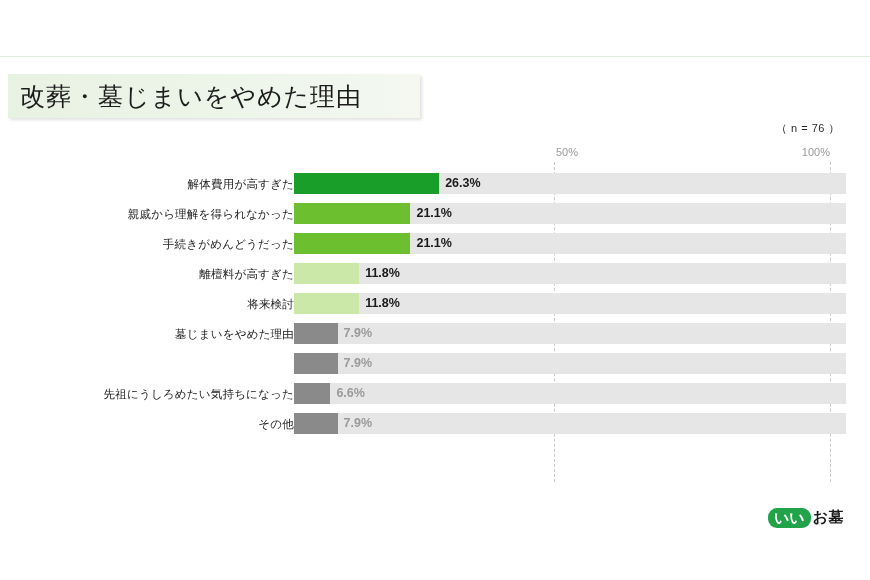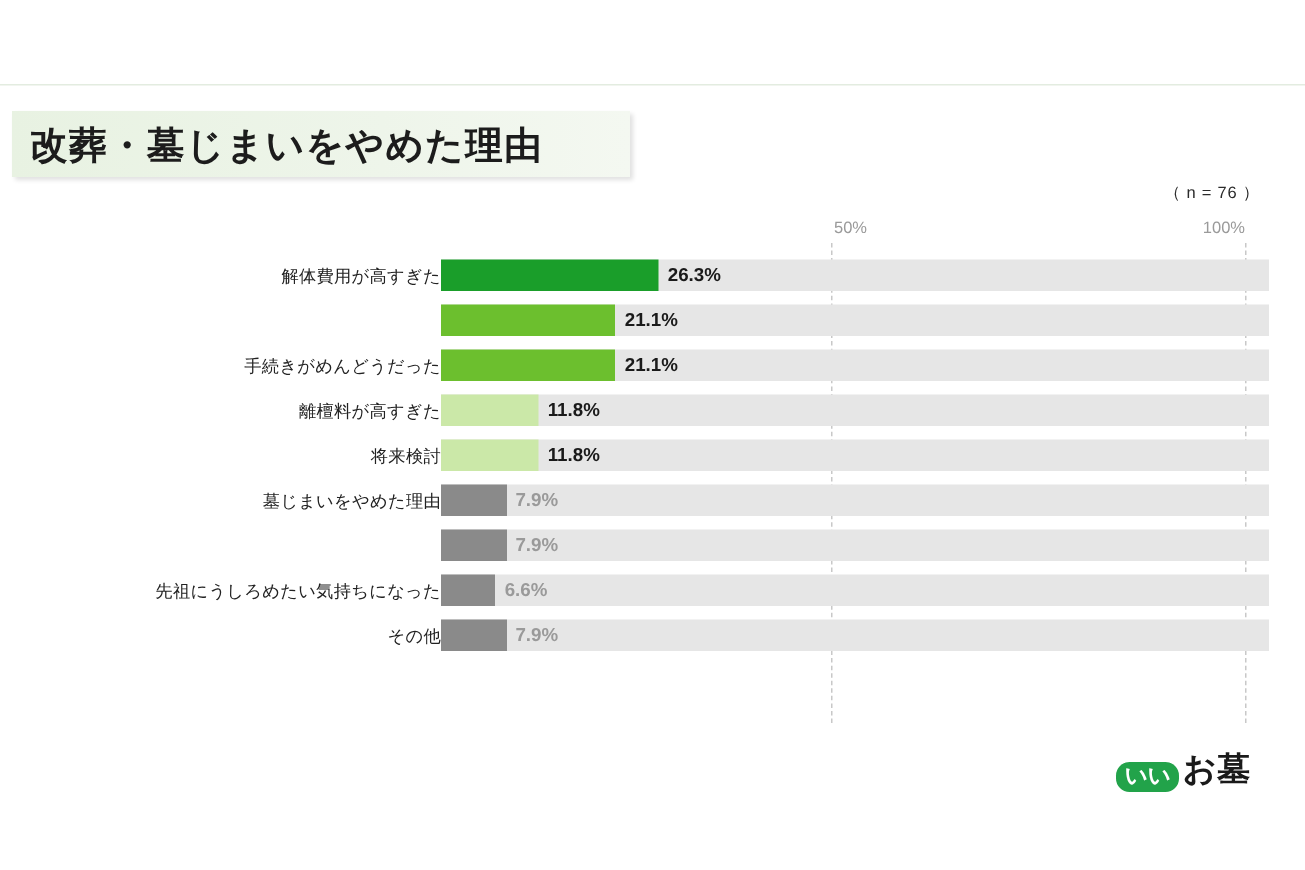--- a/index.html
+++ b/index.html
@@ -37,21 +37,21 @@
     width: 412px;
     height: 44px;
     background: linear-gradient(to right, #e8f2e2 0%, #eef5ea 60%, #f4f8f1 100%);
     box-shadow: 2px 2px 3px rgba(0,0,0,0.12);
   }
   .title-text {
     position: absolute;
     left: 20px;
     top: 80px;
     font-size: 25px;
-    font-weight: bold;
+    font-weight: normal;
     color: #1c1c1c;
     letter-spacing: 1px;
     white-space: nowrap;
   }
   .sample-size {
     position: absolute;
     right: 30px;
     top: 121px;
     font-size: 11px;
     color: #2b2b2b;
@@ -118,38 +118,38 @@
   .value {
     position: absolute;
     top: 6px;
     font-size: 12.5px;
     font-weight: bold;
     white-space: nowrap;
   }
   
   .logo {
     position: absolute;
-    right: 36px;
+    right: 26px;
     bottom: 52px;
     display: flex;
-    align-items: flex-end;
+    align-items: center;
     gap: 2px;
   }
   .logo-mark {
     display: inline-block;
     font-size: 15px;
     font-weight: bold;
     color: #ffffff;
     background: #22a34a;
     border-radius: 9px;
     padding: 1px 6px 2px 6px;
     line-height: 1.15;
   }
   .logo-text {
-    font-size: 22px;
+    font-size: 15px;
     font-weight: bold;
     color: #1a1a1a;
     letter-spacing: 0.5px;
   }
 </style>
 </head>
 <body>
 
 <div class="page">
 
@@ -170,20 +170,21 @@
         <div class="gridline" style="left: 830px;"></div>
       </div>
     <div class="rows" id="rows">
         <div class="row">
           <div class="row-label">解体費用が高すぎた</div>
           <div class="track" style="background: rgb(230, 230, 230);"></div>
           <div class="bar" style="width: 145.176px; background: rgb(26, 158, 42);"></div>
           <div class="value" style="left: 429.176px; color: rgb(26, 26, 26); text-align: right;">26.3%</div>
         </div>
         <div class="row">
+          <div class="row-label">親戚から理解を得られなかった</div>
           <div class="track" style="background: rgb(230, 230, 230);"></div>
           <div class="bar" style="width: 116.472px; background: rgb(108, 191, 46);"></div>
           <div class="value" style="left: 400.472px; color: rgb(26, 26, 26);">21.1%</div>
         </div>
         <div class="row">
           <div class="row-label">手続きがめんどうだった</div>
           <div class="track" style="background: rgb(230, 230, 230);"></div>
           <div class="bar" style="width: 116.472px; background: rgb(108, 191, 46);"></div>
           <div class="value" style="left: 400.472px; color: rgb(26, 26, 26);">21.1%</div>
         </div>

